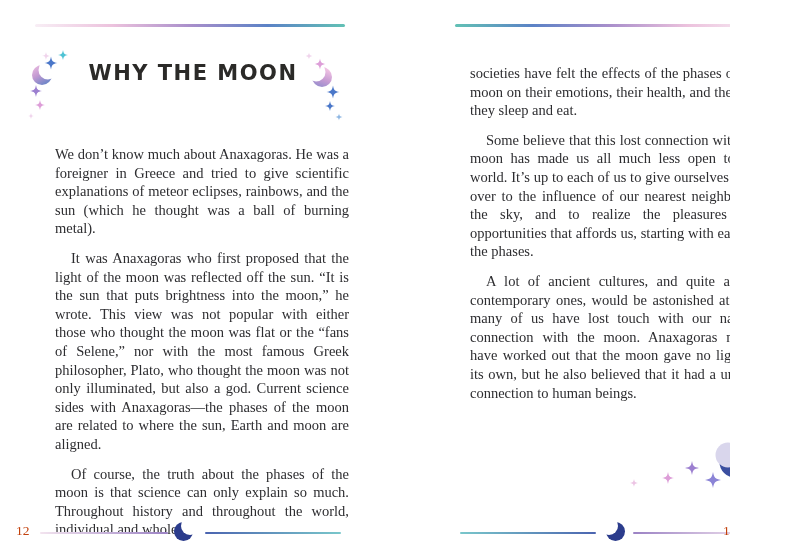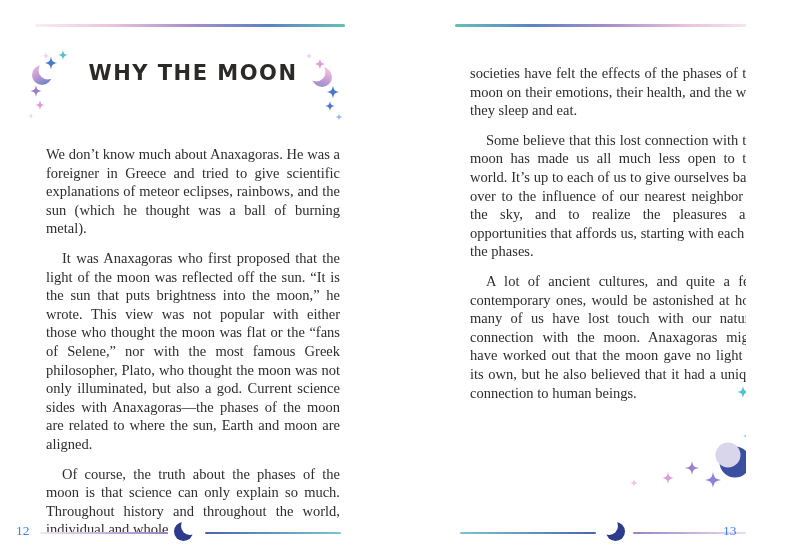--- a/index.html
+++ b/index.html
@@ -1,38 +1,38 @@
 <!DOCTYPE html>
 <html><head>
 <meta charset="utf-8">
 <style>
   html,body{margin:0;padding:0;background:#ffffff;}
   .spread{
     position:relative;width:730px;height:558px;background:#ffffff;
-    font-family:"Liberation Serif", serif;color:#2d2d30;overflow:hidden;padding-left:16px;
+    font-family:"Liberation Serif", serif;color:#2d2d30;overflow:hidden;
   }
   .rule{position:absolute;height:3px;border-radius:2px;}
   .rule.top-left{left:35px;top:24px;width:310px;
     background:linear-gradient(to right,#f8eef5,#ecc2dd,#a98fcb,#5b82c6,#62c1b5);}
   .rule.top-right{left:455px;top:24px;width:310px;
     background:linear-gradient(to right,#62c1b5,#5b82c6,#a98fcb,#ecc2dd,#f8eef5);}
   .title{
     position:absolute;left:35px;top:60px;width:316px;margin:0;
     text-align:center;font-family:"DejaVu Sans",sans-serif;font-weight:900;
     font-size:21px;line-height:26px;letter-spacing:1.5px;color:#2b2a28;
   }
   .title span{display:block;}
   .body{position:absolute;font-size:14.5px;line-height:18.6px;text-align:justify;}
-  .body.left-col{left:35px;top:134px;width:316px;}
+  .body.left-col{left:44px;top:134px;width:316px;}
   .body.right-col{left:459px;top:53px;width:312px;}
   .body p{margin:11px;}
   .body p.indent{text-indent:16px;}
   .deco{position:absolute;}
   .pageno{
-    position:absolute;top:523px;font-size:13.5px;color:#3b82f6;
+    position:absolute;top:523px;font-size:13.5px;color:#c2410c;
     font-family:"Liberation Serif",serif;
   }
   .pageno.left{left:16px;}
   .pageno.right{left:723px;}
   .footrule{position:absolute;top:532px;height:2px;border-radius:1px;}
   .fr-l1{left:40px;width:128px;background:linear-gradient(to right,#f3e4ef,#9b82c4);}
   .fr-l2{left:205px;width:136px;background:linear-gradient(to right,#4b64b0,#79c7cb);}
   .fr-r1{left:460px;width:136px;background:linear-gradient(to right,#79c7cb,#4b64b0);}
   .fr-r2{left:633px;width:122px;background:linear-gradient(to right,#9b82c4,#f3e4ef);}
 </style>

